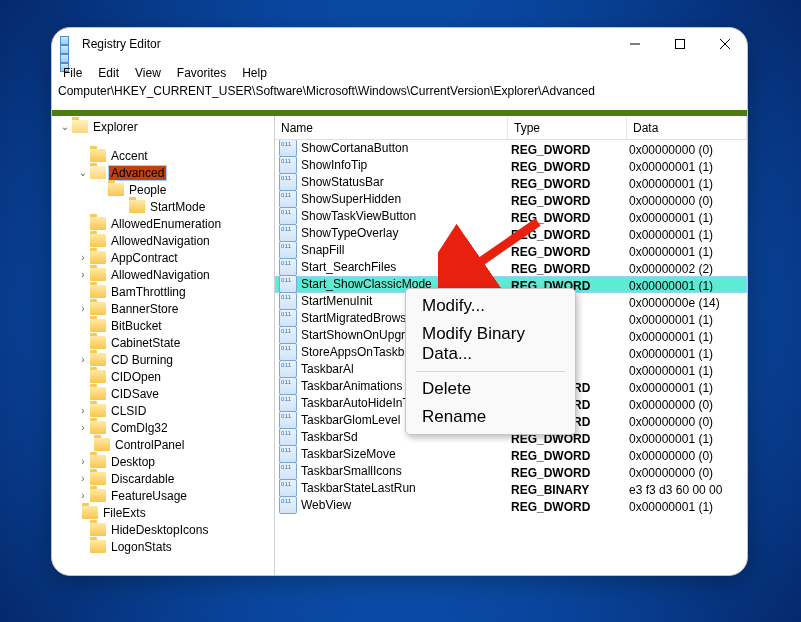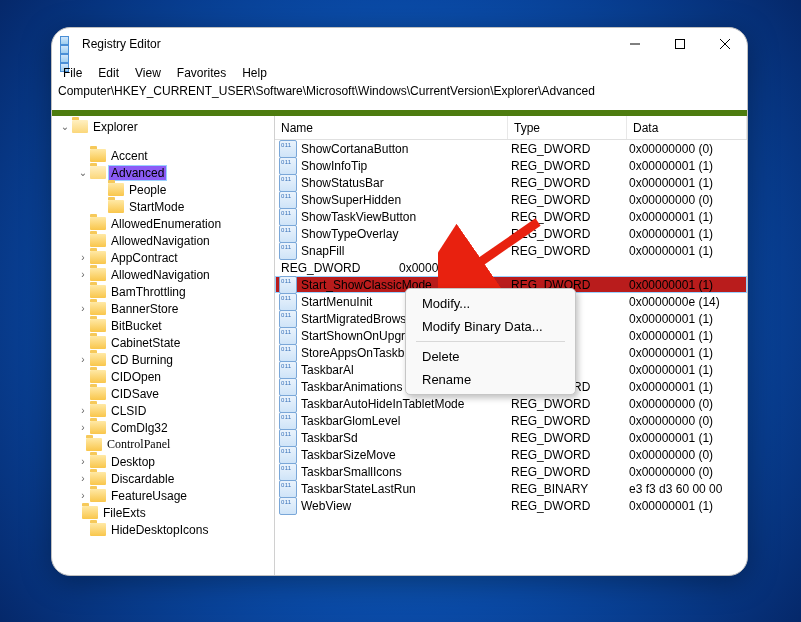--- a/index.html
+++ b/index.html
@@ -12,41 +12,41 @@
   .title{font-size:12px;}
   .winbtns{margin-left:auto;display:flex;}
   .winbtn{width:45px;height:32px;display:flex;align-items:center;justify-content:center;color:#000;}
   .menubar{height:22px;display:flex;align-items:flex-end;padding:0 4px;gap:2px;}
   .menuitem{padding:2px 7px;}
   .addrbar{height:22px;padding:2px 6px 4px 6px;border-bottom:6px solid #4d7c0f;white-space:nowrap;overflow:hidden;}
   .body{flex:1;display:flex;min-height:0;}
   .tree{width:222px;border-right:1px solid #d0d0d0;overflow-y:scroll;overflow-x:hidden;padding-top:2px;position:relative;}
   .list{flex:1;overflow-y:scroll;overflow-x:hidden;position:relative;}
   .tree-row{height:17px;display:flex;align-items:center;white-space:nowrap;}
-  .tree-row.selected .tlabel{background:#8b5cf6;outline:1px solid #99d1ff;}
+  .tree-row.selected .tlabel{background:#c2410c;outline:1px solid #99d1ff;}
   .expander{width:14px;text-align:center;color:#666;font-size:10px;line-height:1;cursor:pointer;}
   .folder-icon{width:16px;height:13px;margin-right:3px;background:linear-gradient(#ffe9a6,#f9c64b);border-radius:1px;position:relative;}
   .folder-icon::before{content:"";position:absolute;left:0;top:-3px;width:7px;height:3px;background:#f6c95a;border-radius:1px 1px 0 0;}
   .folder-icon.open{background:linear-gradient(#fff0c2,#fbd77a);}
   .tlabel{padding:0 2px;}
   .cols{position:sticky;top:0;height:23px;display:flex;align-items:flex-start;border-bottom:1px solid #e0e0e0;background:#fff;z-index:2;}
   .col{padding-left:6px;border-right:1px solid #e8e8e8;height:100%;display:flex;align-items:center;color:#000;}
   .col.name{width:226px;}.col.type{width:112px;}.col.data{flex:1;}
-  .row{height:17px;display:flex;align-items:center;white-space:nowrap;}
-  .row.selected{background:#b91c1c;outline:1px solid #99d1ff;outline-offset:-1px;}
+  .row{height:17px;display:flex;align-items:flex-end;white-space:nowrap;}
+  .row.selected{background:#5eead4;outline:1px solid #99d1ff;outline-offset:-1px;}
   .c{overflow:hidden;text-overflow:clip;}
   .c.name{width:226px;padding-left:4px;display:flex;align-items:center;gap:4px;}
-  .c.type{width:112px;padding-left:6px;}
+  .c.type{width:112px;padding-left:6px;font-weight:bold;}
   .c.data{flex:1;padding-left:6px;}
   .val-icon{width:16px;height:16px;flex-shrink:0;display:inline-block;border:1px solid #7aa7d8;border-radius:2px;
     background:linear-gradient(#eaf3fc,#cfe4f8);position:relative;}
   .val-icon::after{content:"011";position:absolute;font-size:6px;color:#3a72b9;left:1px;top:1px;line-height:6px;letter-spacing:.3px;}
   .ctxmenu{position:absolute;background:#f9f9f9;border:1px solid #c6c6c6;box-shadow:2px 3px 6px rgba(0,0,0,.25);
     padding:3px 2px;z-index:10;width:165px;border-radius:5px;}
-  .ctxitem{padding:4px 14px;font-size:13px;}
+  .ctxitem{padding:4px 14px;font-size:17px;}
   .ctxsep{height:1px;background:#d8d8d8;margin:3px 8px;}
   .arrow{position:absolute;z-index:9;pointer-events:none;}
   ::-webkit-scrollbar{width:17px;}
   ::-webkit-scrollbar-track{background:#f0f0f0;}
   ::-webkit-scrollbar-thumb{background:#c2c2c2;border:4px solid #f0f0f0;border-radius:9px;}
 </style>
 </head>
 <body>
 
 <div class="window">
@@ -104,21 +104,21 @@
         <div class="tree-row selected" style="padding-left: 24px;">
           <span class="expander">⌄</span>
           <span class="folder-icon open"></span>
           <span class="tlabel">Advanced</span>
         </div>
         <div class="tree-row" style="padding-left: 42px;">
           <span class="expander"></span>
           <span class="folder-icon"></span>
           <span class="tlabel">People</span>
         </div>
-        <div class="tree-row" style="padding-left: 42px;">
+        <div class="tree-row" style="padding-left: 42px; margin-left: 21px;">
           <span class="expander"></span>
           <span class="folder-icon"></span>
           <span class="tlabel">StartMode</span>
         </div>
         <div class="tree-row" style="padding-left: 24px;">
           <span class="expander"></span>
           <span class="folder-icon"></span>
           <span class="tlabel">AllowedEnumeration</span>
         </div>
         <div class="tree-row" style="padding-left: 24px;">
@@ -174,21 +174,21 @@
         <div class="tree-row" style="padding-left: 24px;">
           <span class="expander">›</span>
           <span class="folder-icon"></span>
           <span class="tlabel">CLSID</span>
         </div>
         <div class="tree-row" style="padding-left: 24px;">
           <span class="expander">›</span>
           <span class="folder-icon"></span>
           <span class="tlabel">ComDlg32</span>
         </div>
-        <div class="tree-row" style="padding-left: 20px; font-family: Liberation Serif, serif;">
+        <div class="tree-row" style="padding-left: 28px;">
           <span class="expander"></span>
           <span class="folder-icon"></span>
           <span class="tlabel">ControlPanel</span>
         </div>
         <div class="tree-row" style="padding-left: 24px;">
           <span class="expander">›</span>
           <span class="folder-icon"></span>
           <span class="tlabel">Desktop</span>
         </div>
         <div class="tree-row" style="padding-left: 24px;">
@@ -203,20 +203,25 @@
         </div>
         <div class="tree-row" style="padding-left: 16px;">
           <span class="expander"></span>
           <span class="folder-icon"></span>
           <span class="tlabel">FileExts</span>
         </div>
         <div class="tree-row" style="padding-left: 24px;">
           <span class="expander"></span>
           <span class="folder-icon"></span>
           <span class="tlabel">HideDesktopIcons</span>
+        </div>
+        <div class="tree-row" style="padding-left: 24px;">
+          <span class="expander"></span>
+          <span class="folder-icon"></span>
+          <span class="tlabel">LogonStats</span>
         </div>
       </div>
     <div class="list" id="list">
       <div class="cols">
         <div class="col name">Name</div>
         <div class="col type">Type</div>
         <div class="col data">Data</div>
       </div>
       <div id="rows">
           <div class="row">
@@ -269,20 +274,24 @@
           </div>
           <div class="row">
             <div class="c name">
               <span class="val-icon"></span>
               <span>SnapFill</span>
             </div>
             <div class="c type">REG_DWORD</div>
             <div class="c data">0x00000001 (1)</div>
           </div>
           <div class="row">
+            <div class="c name">
+              <span class="val-icon"></span>
+              <span>Start_SearchFiles</span>
+            </div>
             <div class="c type">REG_DWORD</div>
             <div class="c data">0x00000002 (2)</div>
           </div>
           <div class="row selected">
             <div class="c name">
               <span class="val-icon"></span>
               <span>Start_ShowClassicMode</span>
             </div>
             <div class="c type">REG_DWORD</div>
             <div class="c data">0x00000001 (1)</div>

